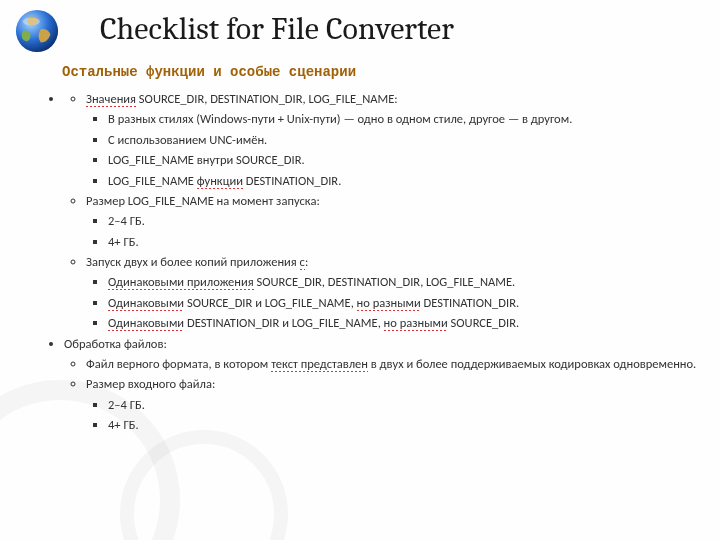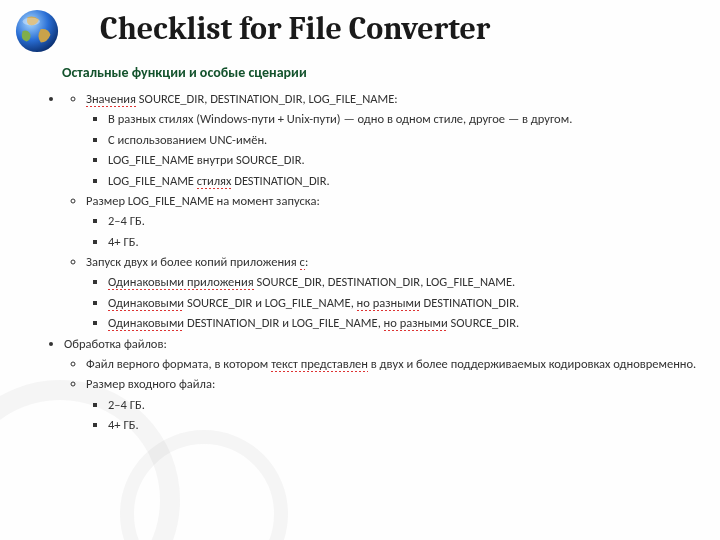--- a/index.html
+++ b/index.html
@@ -25,31 +25,32 @@
     left: 14px;
     top: 8px;
     width: 46px;
     height: 46px;
   }
   .title {
     position: absolute;
     left: 100px;
     top: 10px;
     font-size: 32px;
-    font-weight: 700;
+    font-weight: 400;
     font-family: "Cambria", "Georgia", serif;
     color: #1a1a1a;
   }
   .subtitle {
     position: absolute;
     left: 62px;
     top: 64px;
     font-size: 14px;
     font-weight: 700;
-    color: #14532d;
+    color: #a16207;
+    font-family: Liberation Mono, monospace;
   }
   .body {
     position: absolute;
     left: 42px;
     top: 88px;
     right: 20px;
     font-size: 12.5px;
     line-height: 1.55;
     color: #333;
   }
@@ -95,21 +96,21 @@
   <ul class="disc">
     <li>
       <ul class="circ">
         <li>
           <span class="sp">Значения</span><span> SOURCE_DIR, DESTINATION_DIR, LOG_FILE_NAME:</span>
           <ul class="sq">
             <li>В разных стилях (Windows-пути + Unix-пути) — одно в одном стиле, другое — в другом.</li>
             <li>С использованием UNC-имён.</li>
             <li>LOG_FILE_NAME внутри SOURCE_DIR.</li>
             <li>
-              <span>LOG_FILE_NAME </span><span class="sp">стилях</span><span> DESTINATION_DIR.</span>
+              <span>LOG_FILE_NAME </span><span class="sp">функции</span><span> DESTINATION_DIR.</span>
             </li>
           </ul>
         </li>
         <li>
           <span>Размер LOG_FILE_NAME на момент запуска:</span>
           <ul class="sq">
             <li>2–4 ГБ.</li>
             <li>4+ ГБ.</li>
           </ul>
         </li>

